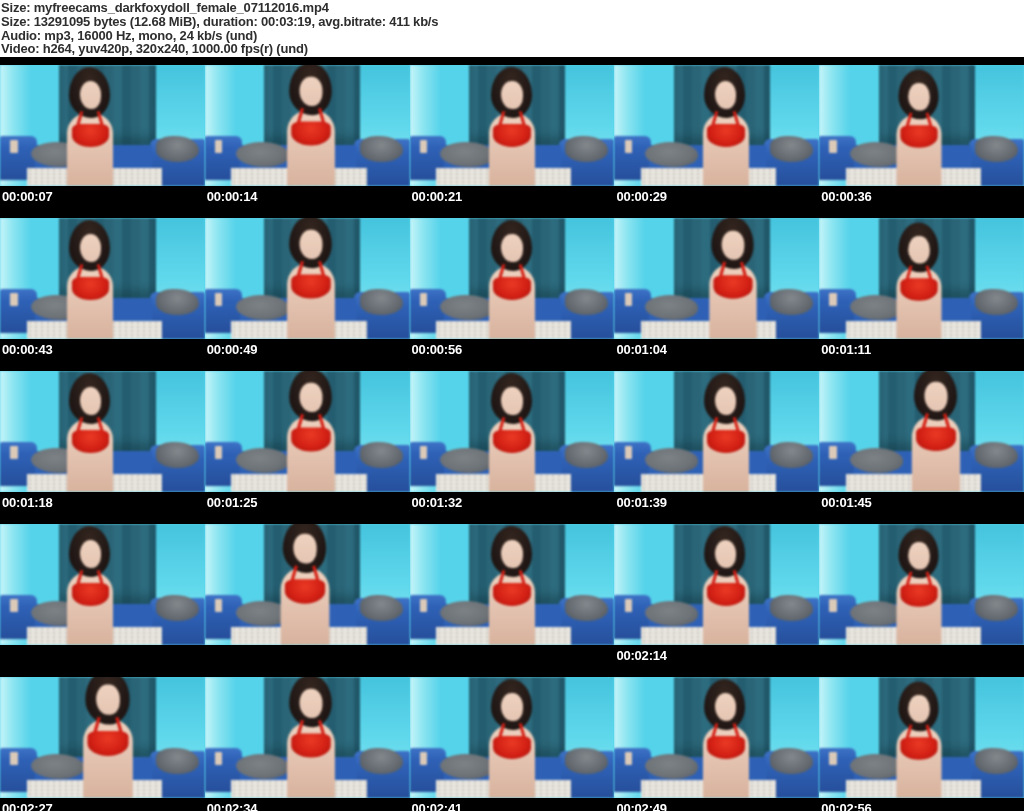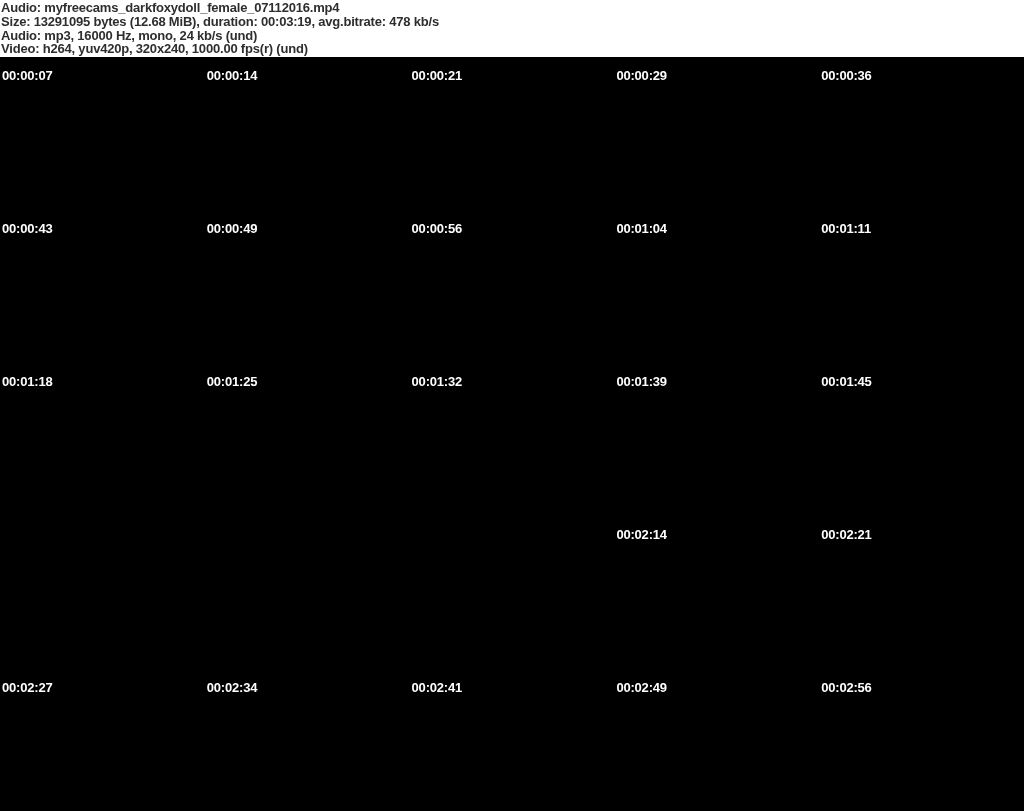--- a/index.html
+++ b/index.html
@@ -19,21 +19,21 @@
     font-size:13px; font-weight:bold; line-height:13.8px;
     color:var(--header_text,#2e2e2e); letter-spacing:-0.2px; white-space:pre;
   }
 
   
   .sheet {
     position:absolute; top:57px; left:0; width:100%; height:754px;
     background:var(--sheet_bg,#000); overflow:hidden;
   }
   .row { height:153px; box-sizing:border-box; padding-top:8px; display:flex; }
-  .cell { width:20%; display:flex; flex-direction:row; }
+  .cell { width:20%; display:flex; flex-direction:column; }
   .thumb {
     height:121px; position:relative; overflow:hidden;
     background:var(--wall_cyan,#55d3ea);
   }
   .ts {
     height:24px; line-height:22px; padding-left:2px;
     font-size:13px; font-weight:bold; letter-spacing:-0.2px;
     color:var(--timestamp_text,#fff);
     text-shadow:1px 1px 0 #000;
   }
@@ -122,22 +122,22 @@
   .row:nth-child(3) .cell:nth-child(5) .figure { transform:translateX(14px) scale(1.05); }
   .row:nth-child(4) .figure { transform-origin:50% 100%; }
   .row:nth-child(4) .cell:nth-child(2) .figure { transform:translateX(-2px) scale(1.06); }
   .row:nth-child(5) .cell:nth-child(1) .figure { transform:translateX(6px) scale(1.08); }
 </style>
 </head>
 <body>
 
 <div class="page">
   <header class="meta">
-    <div class="meta-line">Audio: myfreecams_darkfoxydoll_female_07112016.mp4</div>
-    <div class="meta-line">Size: 13291095 bytes (12.68 MiB), duration: 00:03:19, avg.bitrate: 478 kb/s</div>
+    <div class="meta-line">Size: myfreecams_darkfoxydoll_female_07112016.mp4</div>
+    <div class="meta-line">Size: 13291095 bytes (12.68 MiB), duration: 00:03:19, avg.bitrate: 411 kb/s</div>
     <div class="meta-line">Audio: mp3, 16000 Hz, mono, 24 kb/s (und)</div>
     <div class="meta-line">Video: h264, yuv420p, 320x240, 1000.00 fps(r) (und)</div>
   </header>
 
   <div class="sheet" id="sheet">
       <div class="row">
   <div class="cell">
     <div class="thumb">
       <div class="scene">
         <div class="wall"></div>
@@ -667,21 +667,20 @@
           <div class="torso"></div>
           <div class="neck"></div>
           <div class="hair"></div>
           <div class="face"></div>
           <div class="strap-l"></div>
           <div class="strap-r"></div>
           <div class="bra"></div>
         </div>
       </div>
     </div>
-    <div class="ts">00:02:21</div>
   </div>
 </div>
       <div class="row">
   <div class="cell">
     <div class="thumb">
       <div class="scene">
         <div class="wall"></div>
         <div class="wall-right"></div>
         <div class="curtain"></div>
         <div class="arm-left"></div>

